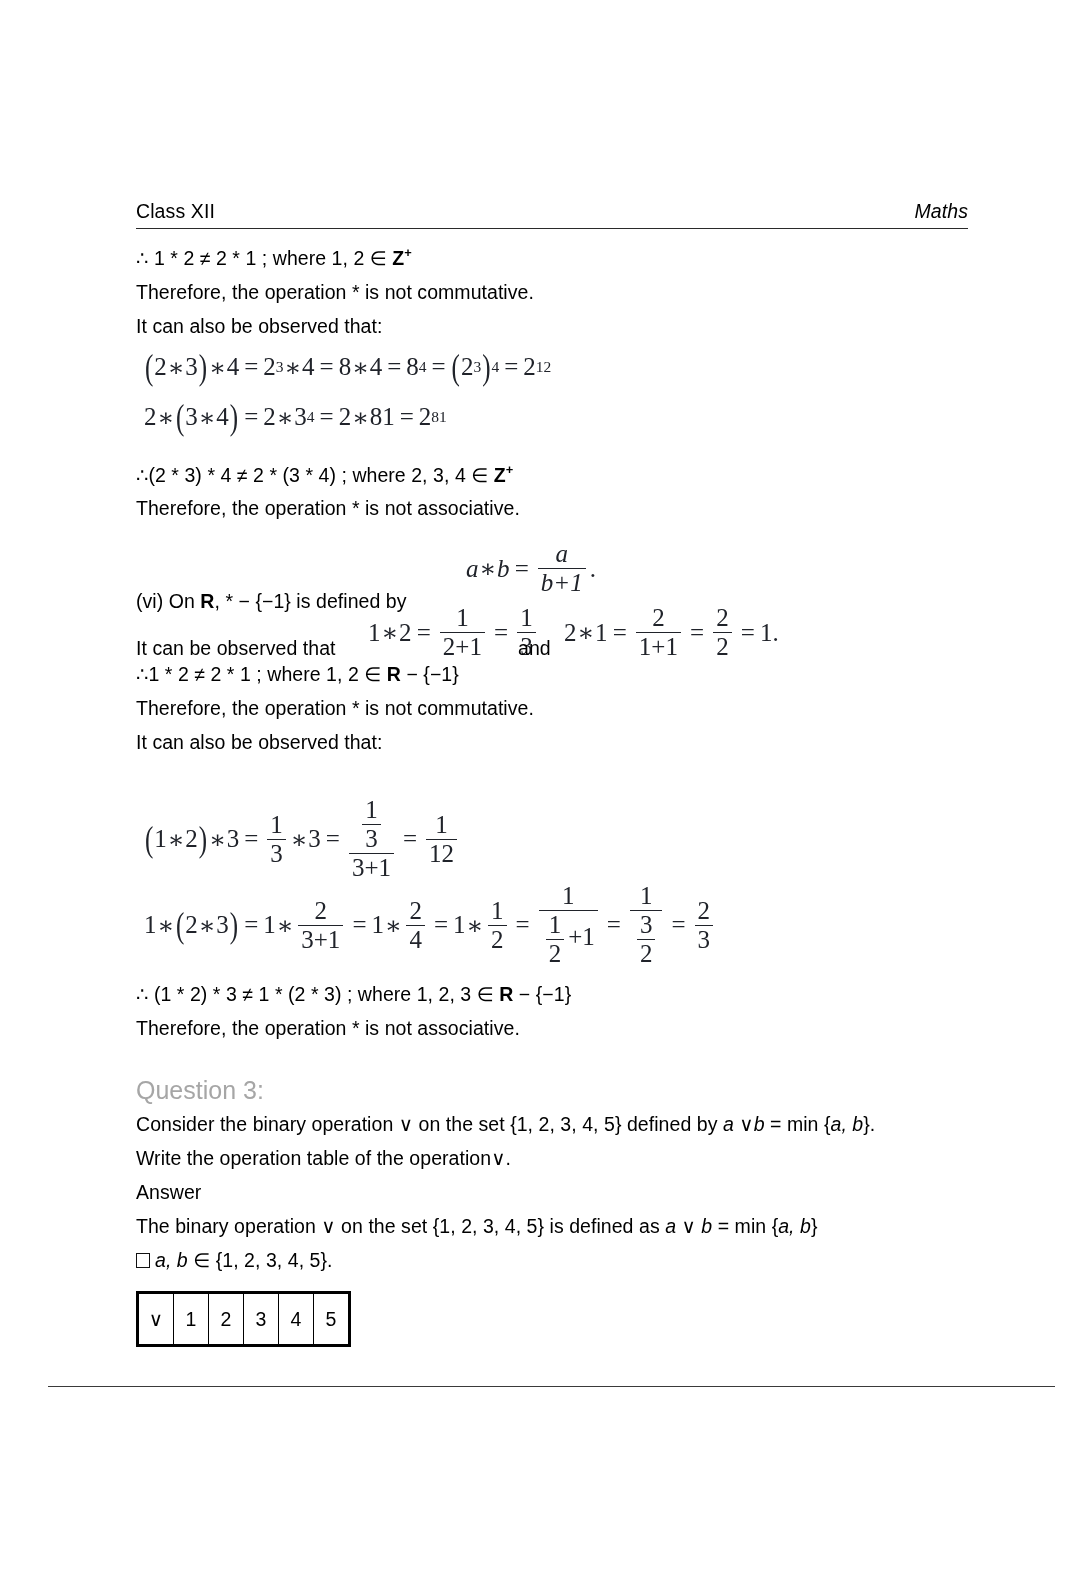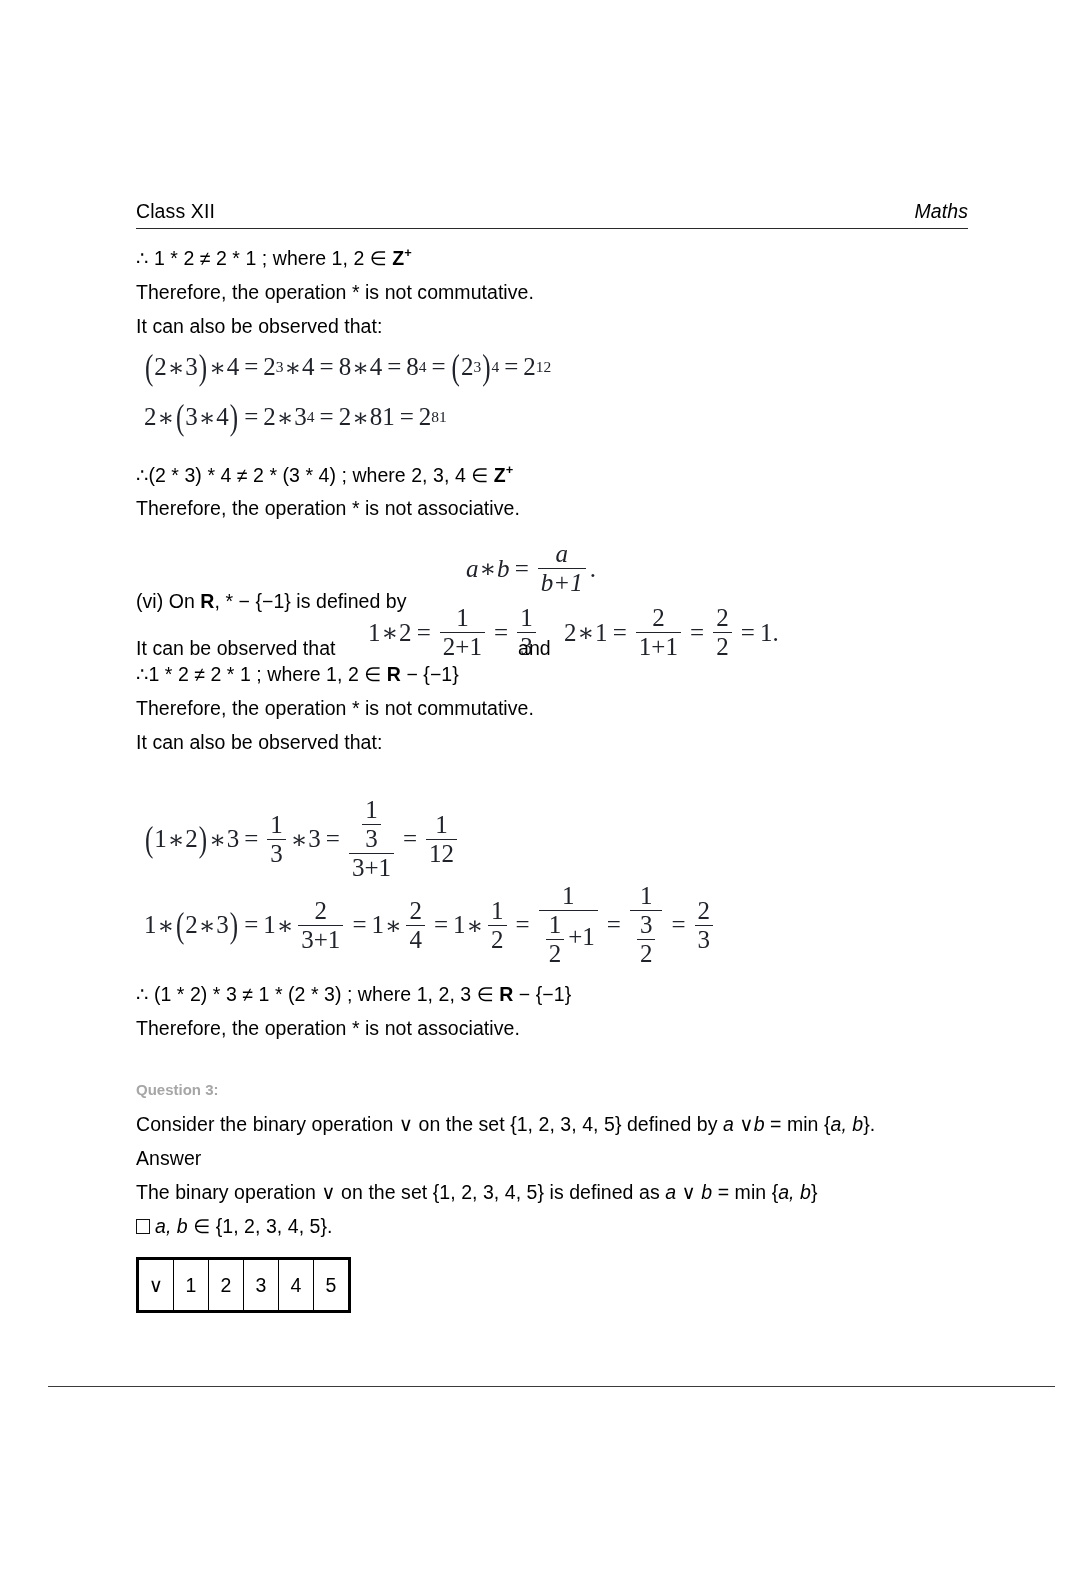--- a/index.html
+++ b/index.html
@@ -52,22 +52,22 @@
   .ln {
     font-size: 19.5px;
     line-height: 34px;
     white-space: nowrap;
     letter-spacing: 0.05px;
   }
   b, .bold { font-weight: bold; }
   i, .ital { font-style: italic; }
   .sup { font-size: 0.66em; vertical-align: super; font-weight: bold; }
   .qhead {
-    font-size: 15px;
-    font-weight: bold;
+    font-size: 25px;
+    font-weight: normal;
     color: #a6a6a6;
     line-height: 34px;
     margin-top: 28px;
   }
   .tofu {
     display: inline-block;
     width: 12px; height: 13px;
     border: 1.4px solid #111;
     vertical-align: -1px;
     margin-right: 5px;
@@ -391,20 +391,21 @@
     </div>
 
     <div class="ln">Therefore, the operation * is not associative.</div>
 
     <div class="qhead">Question 3:</div>
 
     <div class="ln">
       <span>Consider the binary operation ∨ on the set {1, 2, 3, 4, 5} defined by </span><i>a</i><span> ∨</span><i>b</i><span> = min {</span><i>a, b</i><span>}.</span>
     </div>
 
+    <div class="ln">Write the operation table of the operation∨.</div>
 
     <div class="ln">Answer</div>
 
     <div class="ln">
       <span>The binary operation ∨ on the set {1, 2, 3, 4, 5} is defined as </span><i>a</i><span> ∨ </span><i>b</i><span> = min {</span><i>a, b</i><span>}</span>
     </div>
 
     <div class="ln">
       <span class="tofu"></span><i>a, b</i><span> ∈ {1, 2, 3, 4, 5}.</span>
     </div>

